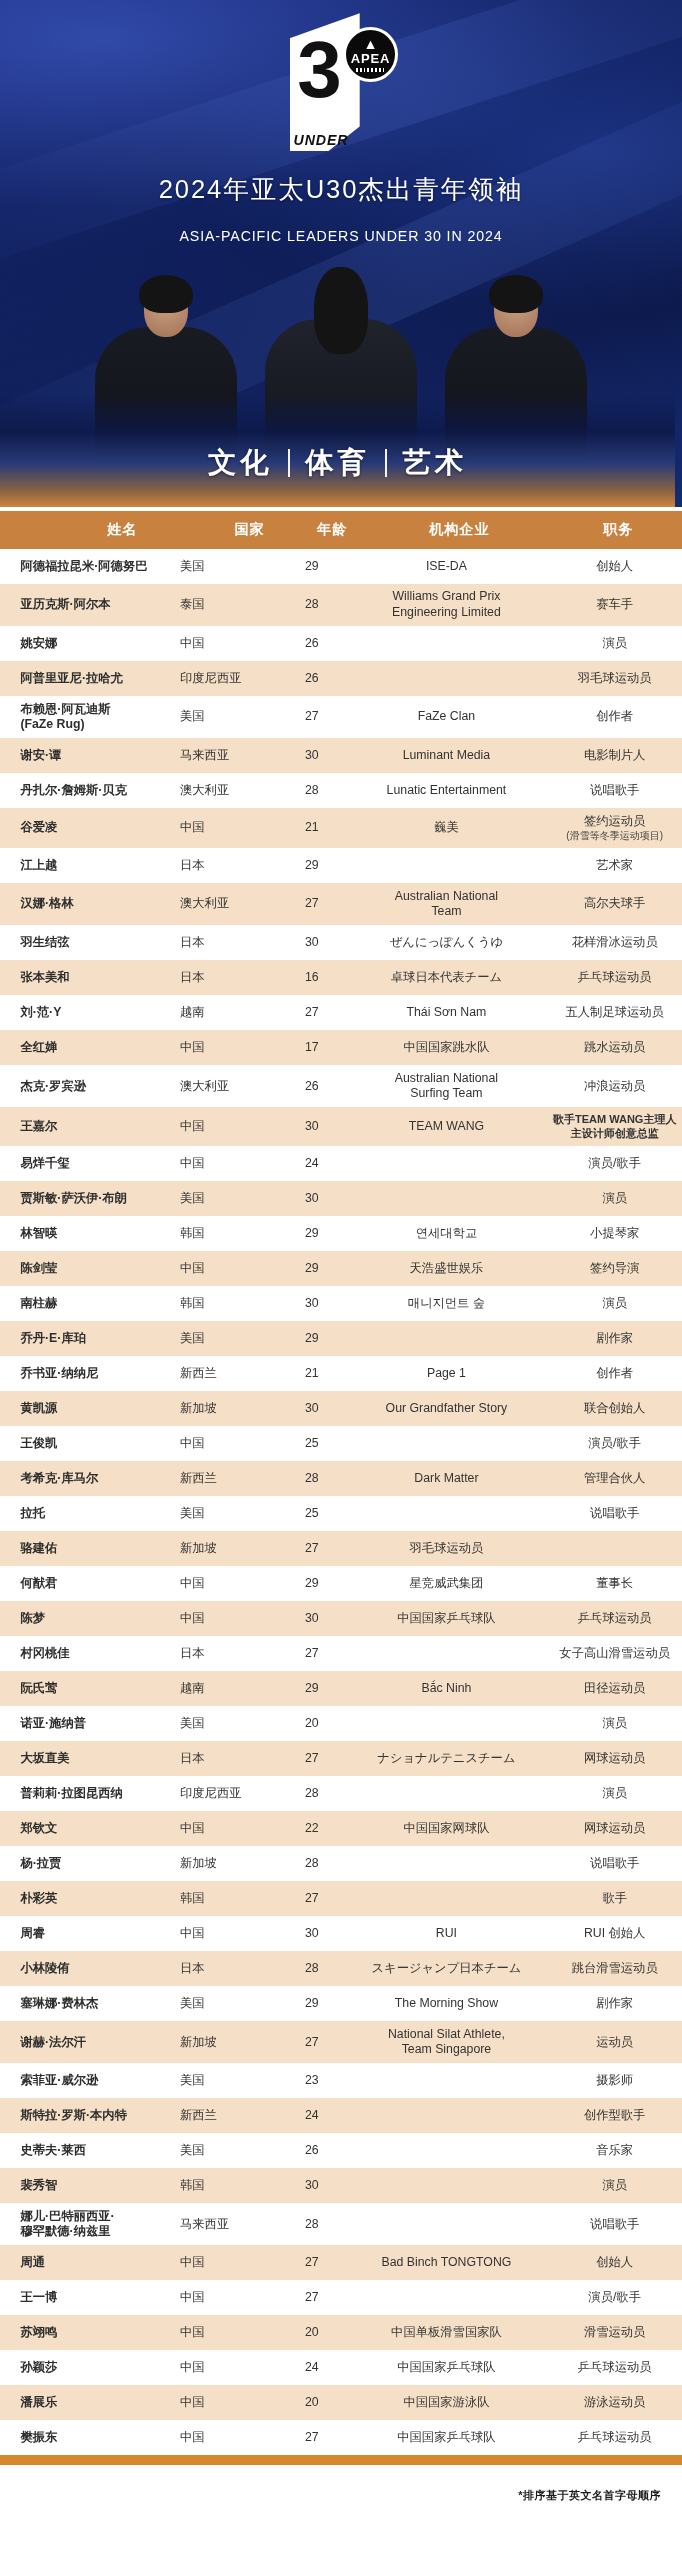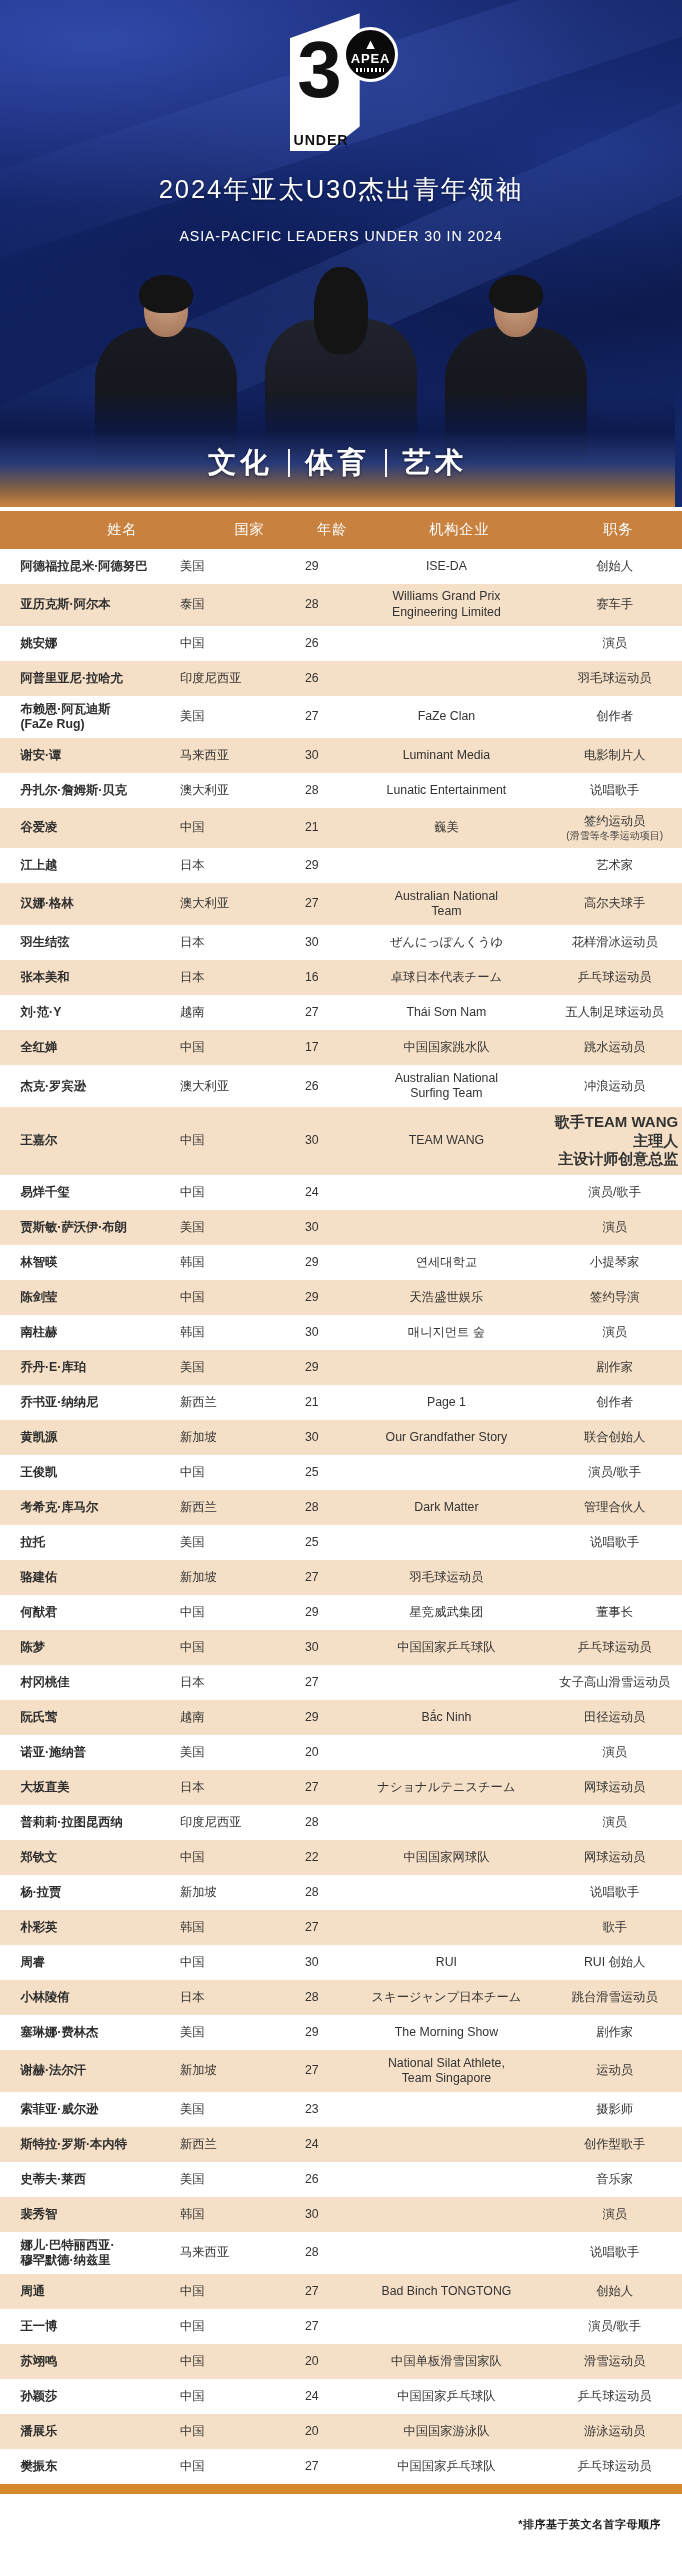--- a/index.html
+++ b/index.html
@@ -25,21 +25,21 @@
     clip-path:polygon(0 18%, 100% 0, 100% 82%, 55% 100%, 0 100%); }
   .logo-num { position:absolute; left:13.3px; top:17px; font-size:80px; font-weight:bold; color:#111;
     line-height:1; letter-spacing:-3.8px; }
   .logo-circle { position:absolute; right:0; top:13.3px; width:55px; height:55px; background:#0a0a0a;
     border:3.8px solid #fff; border-radius:50%; display:flex; flex-direction:column; align-items:center;
     justify-content:center; z-index:4; }
   .logo-arrow { font-size:14.2px; line-height:1; color:#fff; }
   .logo-apea { font-size:13px; font-weight:bold; letter-spacing:0.9px; color:#fff; }
   .logo-apea-bar { width:28.4px; height:3.8px; margin-top:1.9px; background:repeating-linear-gradient(90deg,#fff 0 1.9px,#000 1.9px 3.8px); }
   .logo-under { position:absolute; left:9.5px; bottom:3.8px; font-size:14.2px; font-weight:bold;
-    color:#111; letter-spacing:0.9px; }
+    color:#111; letter-spacing:0.9px;font-style:italic; }
 
   .hero-title { position:relative; z-index:3; text-align:center; margin-top:21px;
     font-size:25.6px; font-weight:normal; letter-spacing:1.9px; text-shadow:0 0.9px 2.8px rgba(0,0,0,.4); }
   .hero-subtitle { position:relative; z-index:3; text-align:center; margin-top:21px;
     font-size:14.2px; letter-spacing:0.9px; }
 
   
   .photo { position:absolute; left:0; right:0; bottom:40px; height:237px; z-index:1;
     display:flex; justify-content:center; align-items:flex-end; gap:25px; }
   .person { position:relative; width:150px; display:flex; flex-direction:column; align-items:center; }
@@ -58,33 +58,33 @@
     display:flex; align-items:flex-end; justify-content:center;
     background:linear-gradient(180deg, rgba(10,20,70,0) 0%, rgba(12,24,72,.85) 34%, #283a77 62%, #8a6340 86%, #cd8440 100%); }
   .banner-inner { display:flex; align-items:center; gap:15px; margin-bottom:25px; }
   .banner-word { font-size:28.4px; font-weight:bold; color:#fff; letter-spacing:3.8px;
     text-shadow:0 0.9px 2.8px rgba(0,0,0,.5); }
   .banner-divider { width:2.8px; height:28.4px; background:#fff; opacity:.95; }
 
   
   .table { width:682px; background:#fff; margin-top:3.8px; }
   .thead { display:grid; grid-template-columns:24% 16% 10% 30% 20%;
-    background:#c8813f; color:#fff; font-weight:normal; font-size:14.2px; letter-spacing:0.9px;padding-left:46px; }
+    background:#c8813f; color:#fff; font-weight:bold; font-size:14.2px; letter-spacing:0.9px;padding-left:46px; }
   .thead .th { padding:9.5px 3.8px; text-align:center; }
   .tbody .row { display:grid; grid-template-columns:24% 16% 10% 30% 20%;
     min-height:35px; align-items:center; background:#fff;padding-left:9px; }
   .tbody .row:nth-child(even) { background:#f5e0c7; }
   .cell { font-size:12.3px; color:#333; padding:5.7px 3.8px; line-height:1.25; white-space:pre-line; }
   .cell.name { padding-left:11.4px; text-align:left; font-weight:600; color:#2e2e2e; }
   .cell.country { padding-left:9.5px; text-align:left; }
   .cell.age { text-align:center; }
   .cell.org { text-align:center; }
   .cell.title { text-align:center; }
   .cell .cell-note { display:block; font-size:10px; color:#444; margin-top:0.9px; font-weight:normal; }
-  .cell.small-title { font-size:15px; font-weight:600;text-align:right; }
+  .cell.small-title { font-size:11px; font-weight:600; }
   .table-endbar { height:9.5px; background:#d6882d; }
 
   
   .footer { height:61px; background:#fff; display:flex; align-items:center; justify-content:flex-end; }
   .footnote { font-size:11px; color:#1c1c1c; font-weight:600; padding-right:21px; letter-spacing:0.5px; }
 </style>
 </head>
 <body>
 
 <div class="poster">

